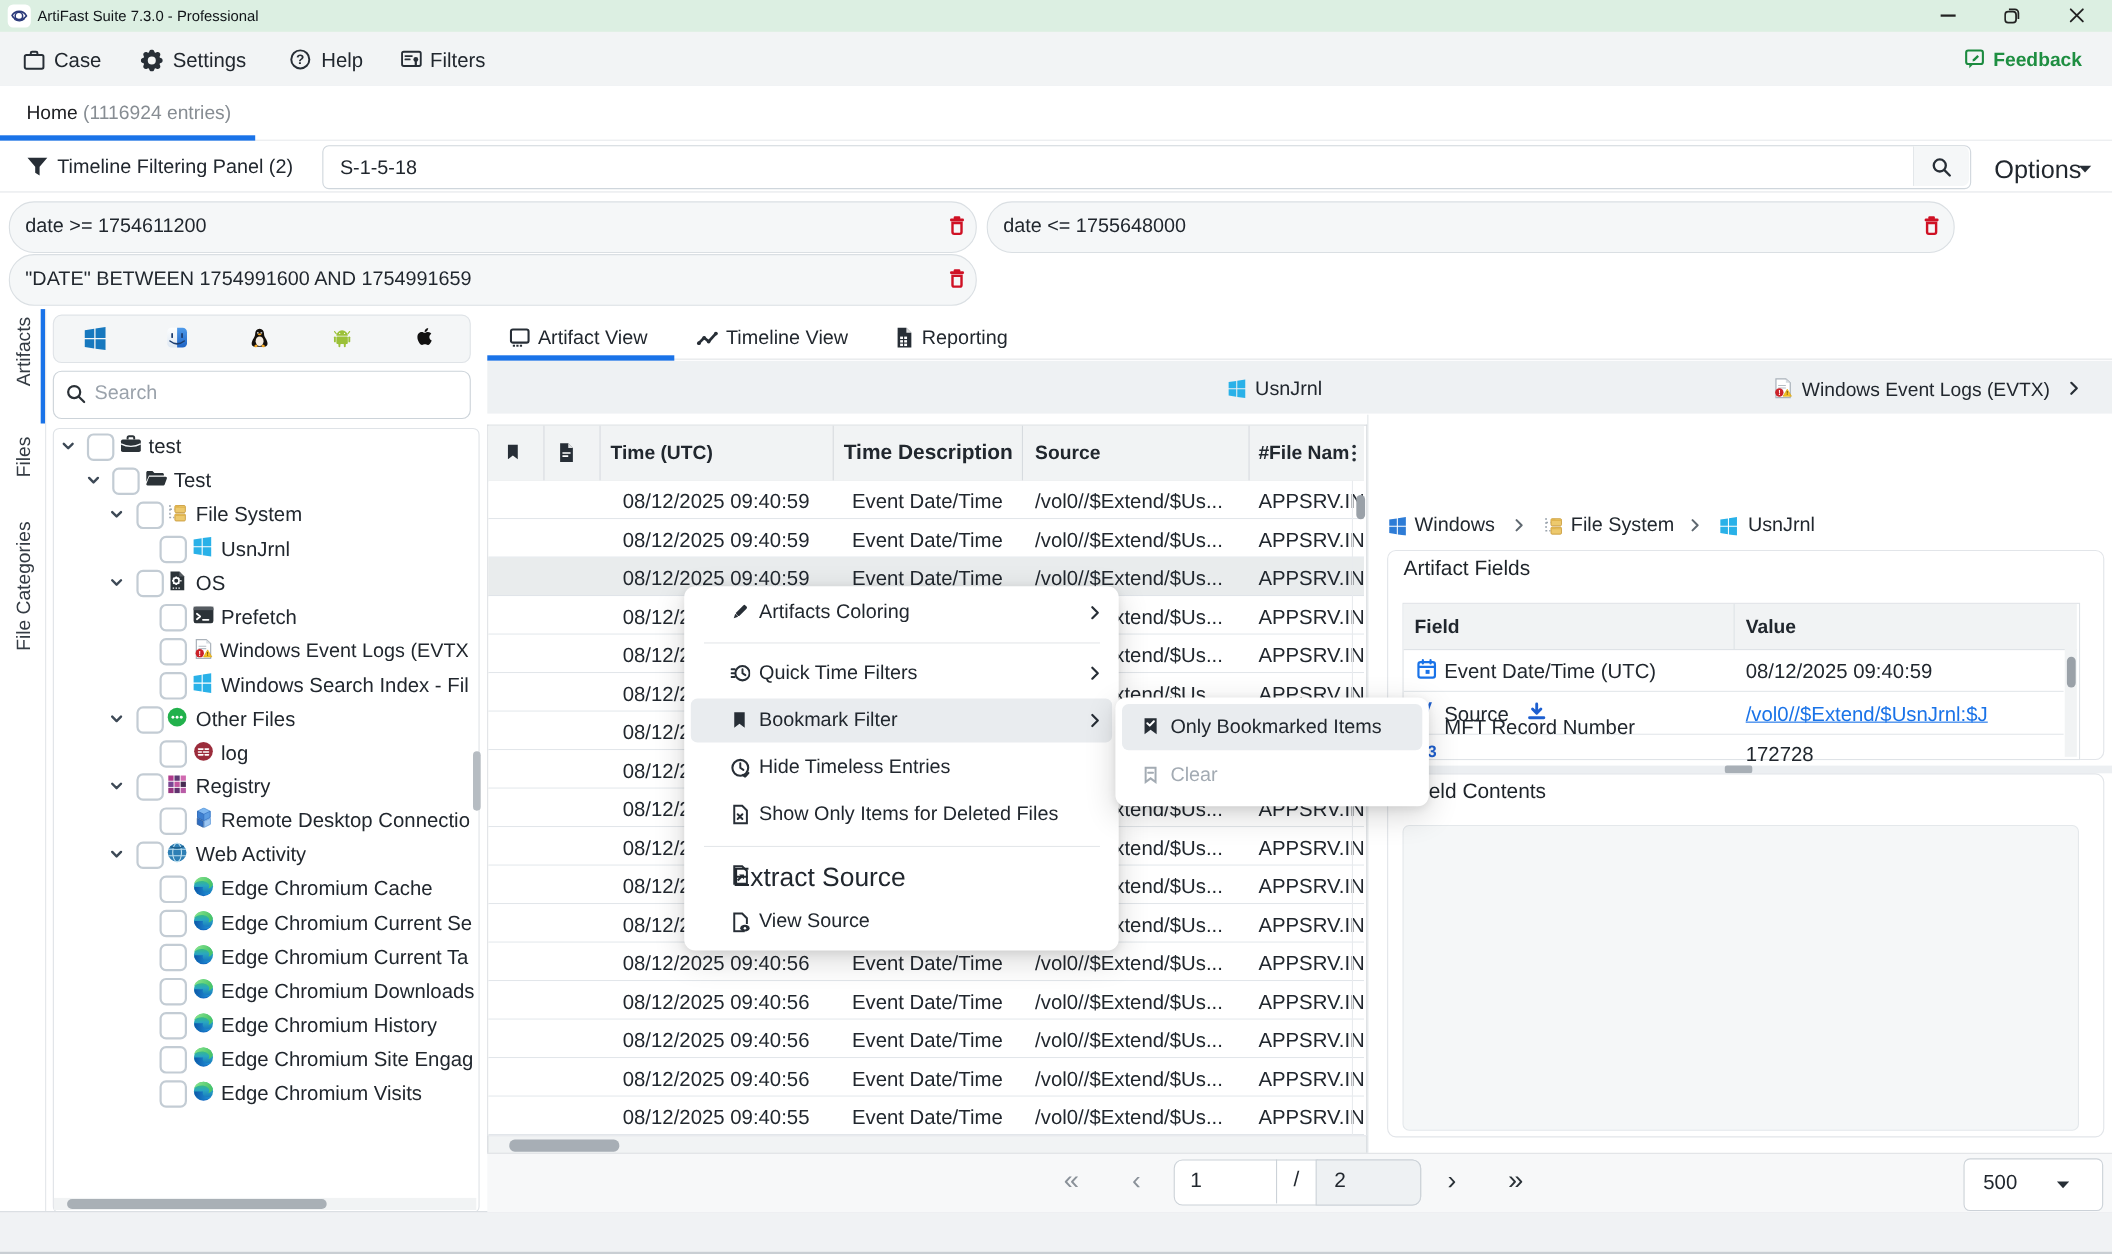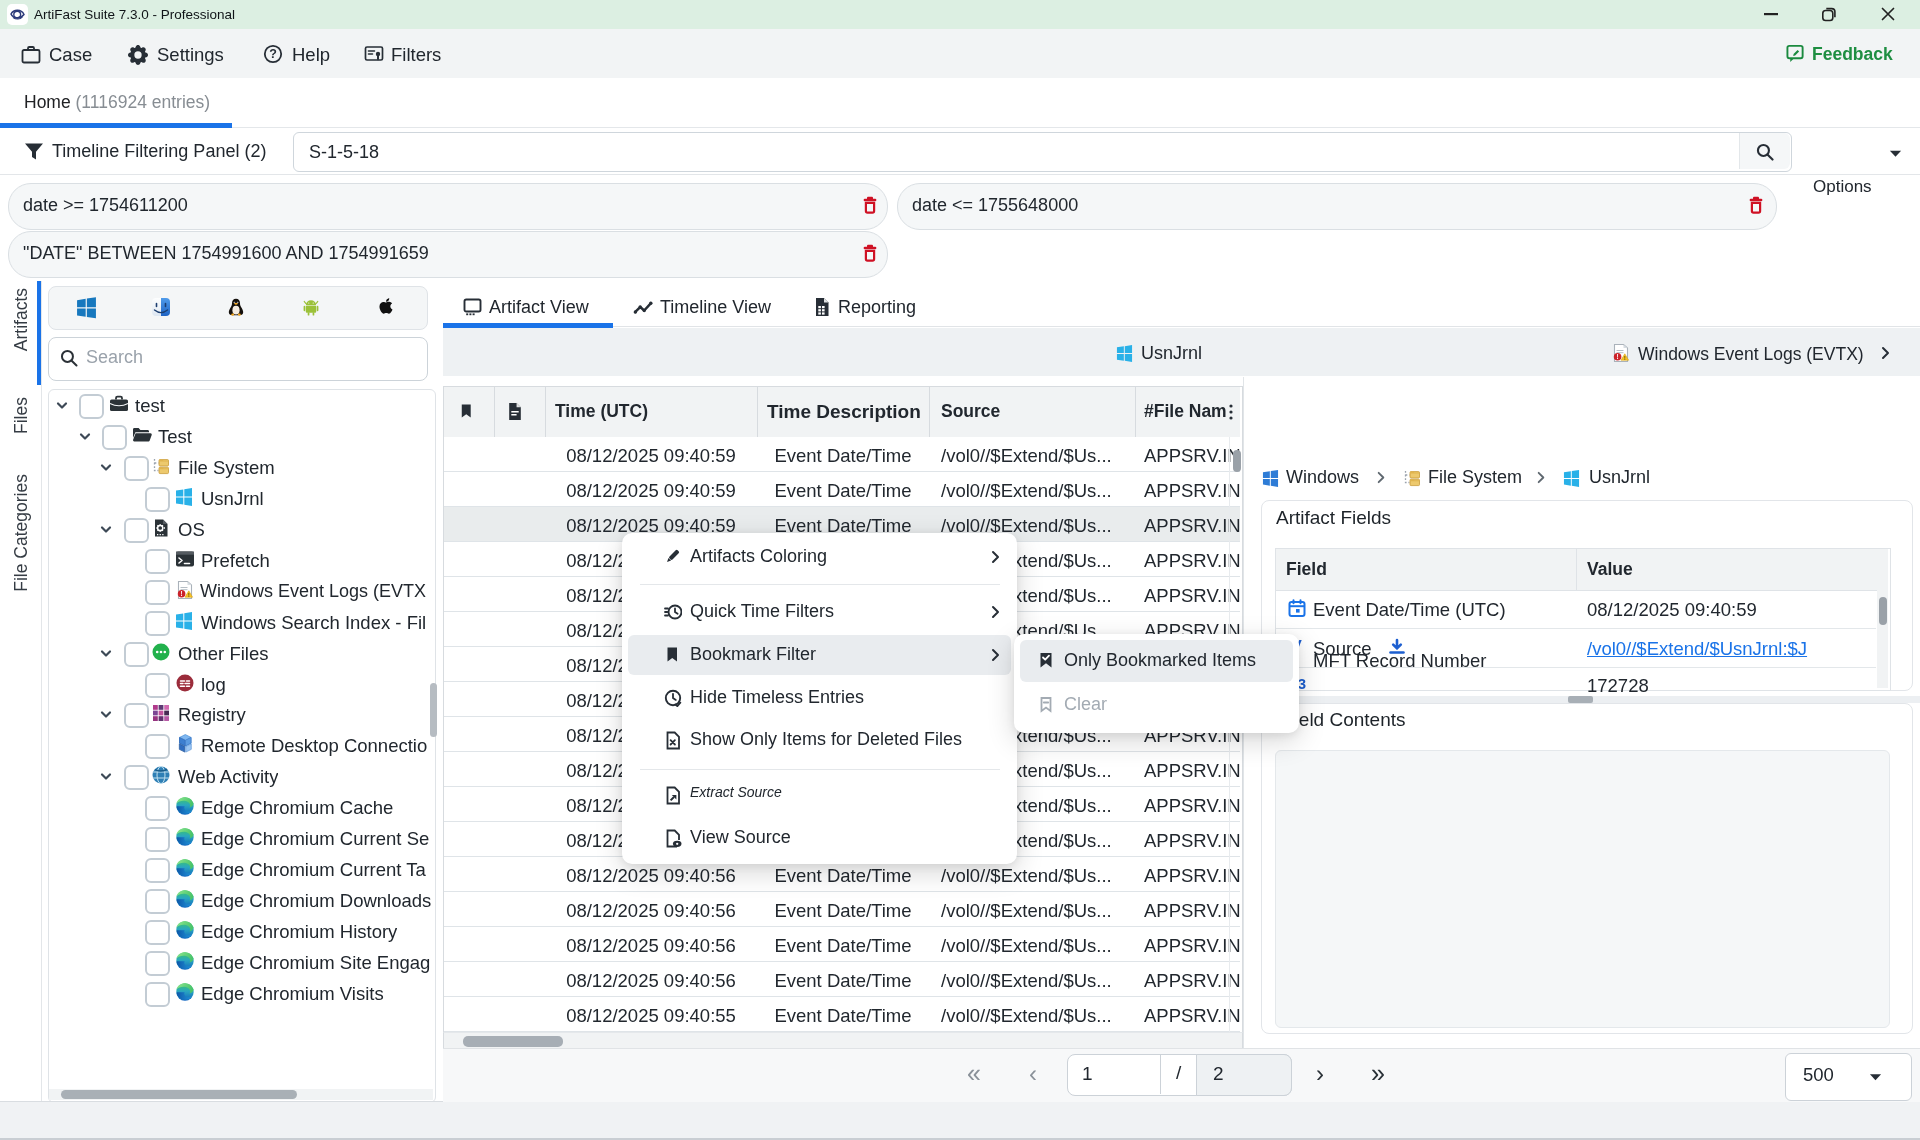--- a/index.html
+++ b/index.html
@@ -54,21 +54,21 @@
     <path fill="#272e36" d="M1 1h18l-7 8.2V17l-4-2.4V9.2z"></path>
   </svg>
 <div class="t" style="left:52px;top:141px;font-size:18px;">Timeline Filtering Panel (2)</div>
 <div class="a" style="left:293px;top:132px;width:1497px;height:38px;background:#fff;border:1px solid #cfd6dc;border-radius:6px;"></div>
 <div class="a" style="left:1739px;top:133px;width:50px;height:36px;background:#f5f7f8;border-left:1px solid #e3e7ea;border-radius:0 6px 6px 0;"></div>
 <div class="t" style="left:309px;top:142px;font-size:18px;">S-1-5-18</div>
 <svg style="position:absolute;left:1755px;top:142px;" width="19" height="19" viewBox="0 0 18 18">
     <circle cx="8" cy="8" r="5.2" fill="none" stroke="#272e36" stroke-width="2"></circle>
     <path d="M12 12l4.6 4.6" stroke="#272e36" stroke-width="2" stroke-linecap="round"></path>
   </svg>
-<div class="t" style="left:1813px;top:141px;font-size:17px;margin-top:36px;">Options</div>
+<div class="t" style="left:1813px;top:141px;font-size:23px;">Options</div>
 <svg style="position:absolute;left:1888px;top:146px;" width="15" height="13" viewBox="0 0 16 13">
     <path fill="#272e36" d="M2 4.5h12L8 11z"></path>
   </svg>
 <div class="a" style="left:8px;top:183px;width:878px;height:45px;background:#f5f7f8;border:1px solid #dadfe3;border-radius:23px;"></div>
 <div class="t" style="left:23px;top:195px;font-size:18px;">date &gt;= 1754611200</div>
 <svg style="position:absolute;left:861px;top:195px;" width="18" height="20" viewBox="0 0 18 19">
     <rect x="6" y="1.2" width="6" height="3" rx="1" fill="#cf1124"></rect>
     <rect x="2.6" y="3.2" width="12.8" height="2.6" rx="1.3" fill="#cf1124"></rect>
     <path d="M4.9 7.3h8.2v8.2c0 .9-.7 1.6-1.6 1.6H6.5c-.9 0-1.6-.7-1.6-1.6z" fill="none" stroke="#cf1124" stroke-width="2.2"></path>
   </svg>
@@ -755,21 +755,21 @@
     <path d="M3.5 1.5h7.2l4.3 4.3v11.7H3.5z" fill="none" stroke="#272e36" stroke-width="1.8"></path>
     <path d="M6.6 9.2l4.3 4.3M10.9 9.2l-4.3 4.3" stroke="#272e36" stroke-width="1.8" stroke-linecap="round"></path>
   </svg>
 <div class="t" style="left:690px;top:729px;font-size:18px;">Show Only Items for Deleted Files</div>
 <div class="a" style="left:640px;top:769px;width:360px;height:1px;background:#e4e7ea;"></div>
 <svg style="position:absolute;left:664px;top:786px;" width="18" height="19" viewBox="0 0 18 19">
     <path d="M3.5 1.5h7.2l4.3 4.3v11.7H3.5z" fill="none" stroke="#272e36" stroke-width="1.8"></path>
     <path d="M6.6 14.4 10 11" stroke="#272e36" stroke-width="2"></path>
     <path fill="#272e36" d="M7.8 9h4.6v4.6z"></path>
   </svg>
-<div class="t" style="left:690px;top:784px;font-size:14px;font-style:italic;">Extract Source</div>
+<div class="t" style="left:666px;top:784px;font-size:24px;">Extract Source</div>
 <svg style="position:absolute;left:664px;top:829px;" width="18" height="19" viewBox="0 0 18 19">
     <path d="M13 17.5H3.5v-16h7.2l4.3 4.3V11" fill="none" stroke="#272e36" stroke-width="1.8"></path>
     <ellipse cx="13.2" cy="14.8" rx="4.3" ry="3.1" fill="#272e36"></ellipse>
     <circle cx="13.2" cy="14.8" r="1.15" fill="#fff"></circle>
   </svg>
 <div class="t" style="left:690px;top:827px;font-size:18px;">View Source</div>
 <div class="a" style="left:1014px;top:634px;width:285px;height:99px;background:#fff;border-radius:10px;box-shadow:0 8px 28px rgba(0,0,0,.16),0 2px 8px rgba(0,0,0,.08);"></div>
 <div class="a" style="left:1020px;top:640px;width:273px;height:42px;background:#e9ecef;border-radius:6px;"></div>
 <svg style="position:absolute;left:1038px;top:652px;" width="16" height="17" viewBox="0 0 16 17">
     <path fill="#272e36" d="M2.5 1h11v14.5l-5.5-4.2-5.5 4.2z"></path>

